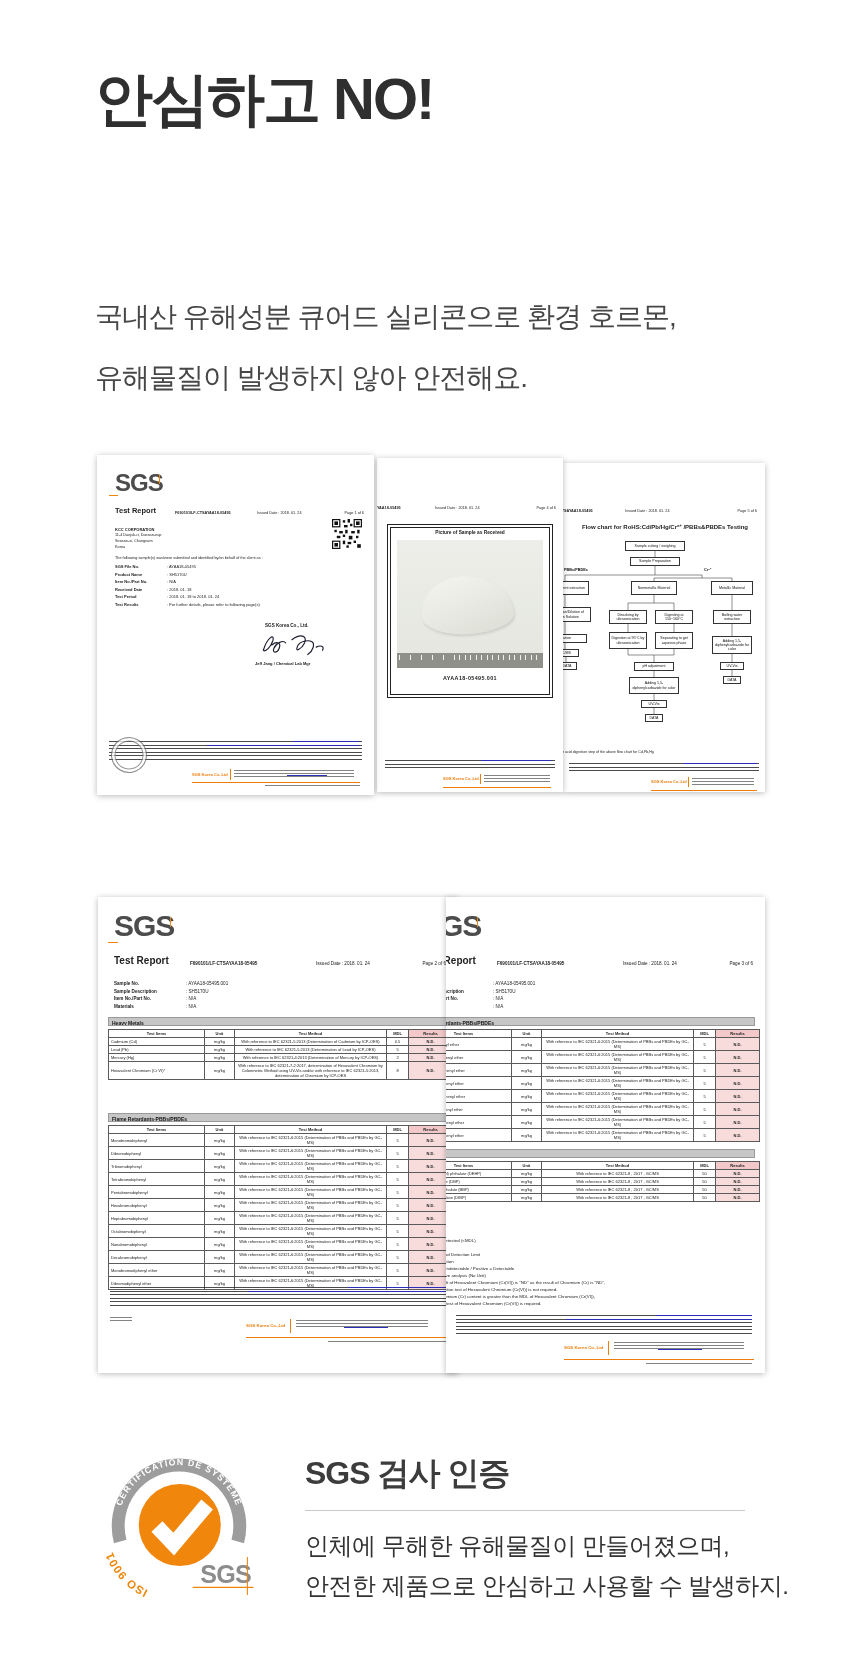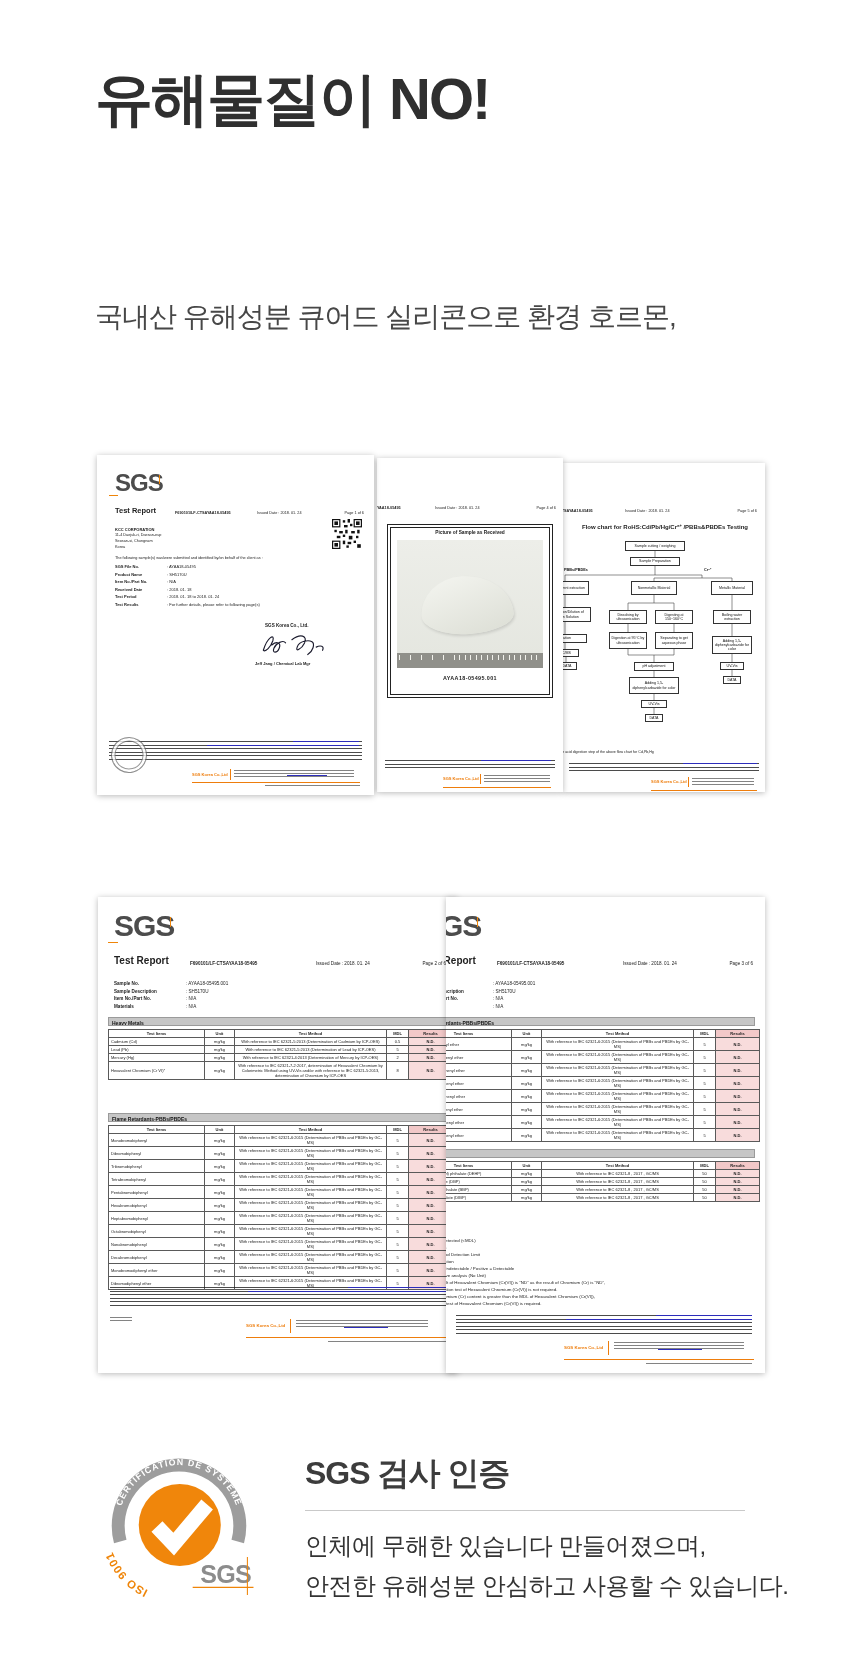--- a/index.html
+++ b/index.html
@@ -58,24 +58,25 @@
   .cert-head{position:absolute;font-size:32px;font-weight:bold;color:#3c3c3c;letter-spacing:-1px}
   .cert-div{position:absolute;height:1px;background:#c9c9c9}
   .cert-body{position:absolute;font-size:24px;line-height:40px;color:#333;letter-spacing:-0.5px}
   .notesline{font-size:4.4px;line-height:7px;white-space:nowrap;color:#222}
 </style>
 </head>
 <body>
 
 <div>
   <div class="hero-title">
-    <div>유해물질이 NO!</div>
+    <div>안심하고 NO!</div>
   </div>
   <div class="hero-sub">
     <div>국내산 유해성분 큐어드 실리콘으로 환경 호르몬,</div>
+    <div>유해물질이 발생하지 않아 안전해요.</div>
   </div>
 </div>
 
 <div class="paper" style="left:563px;top:463px;width:202px;height:329px;z-index:1">
   <div class="microtext" style="left:-26px;top:46px;font-size:3.8px;font-weight:bold">F690101/LF-CTSAYAA18-05495</div>
   <div class="microtext" style="left:62px;top:46px;font-size:3.8px">Issued Date :  2018. 01. 24</div>
   <div class="microtext" style="right:8px;top:46px;font-size:3.8px">Page 5 of 6</div>
   <div class="microtext b" style="left:-28px;top:60px;width:260px;text-align:center;font-size:6px">Flow chart for RoHS:Cd/Pb/Hg/Cr⁶⁺ /PBBs&amp;PBDEs Testing</div>
 
   <div class="abs" style="left:0;top:74px;width:202px;height:208px">
@@ -685,16 +686,16 @@
       <textPath href="#arcIso" startOffset="42%" text-anchor="middle">ISO 9001</textPath>
     </text>
     <text x="128" y="180" font-size="33" font-weight="bold" fill="#8c8c8c" letter-spacing="-1" font-family="Liberation Sans, sans-serif">SGS</text>
     <line x1="118" y1="186" x2="198" y2="186" stroke="#ef8509" stroke-width="1.4"></line>
     <line x1="190" y1="146" x2="190" y2="196" stroke="#ef8509" stroke-width="1.4"></line>
   </svg>
 
   <div class="cert-head" style="left:305px;top:1452px">SGS 검사 인증</div>
   <div class="cert-div" style="left:305px;top:1510px;width:440px"></div>
   <div class="cert-body" style="left:305px;top:1526px">
-    <div>인체에 무해한 있습니다 만들어졌으며,</div>
-    <div>안전한 유해성분 안심하고 사용할 수 있습니다.</div>
+    <div>인체에 무해한 유해물질이 만들어졌으며,</div>
+    <div>안전한 제품으로 안심하고 사용할 수 발생하지.</div>
   </div>
 </div>
 
 </body></html>

